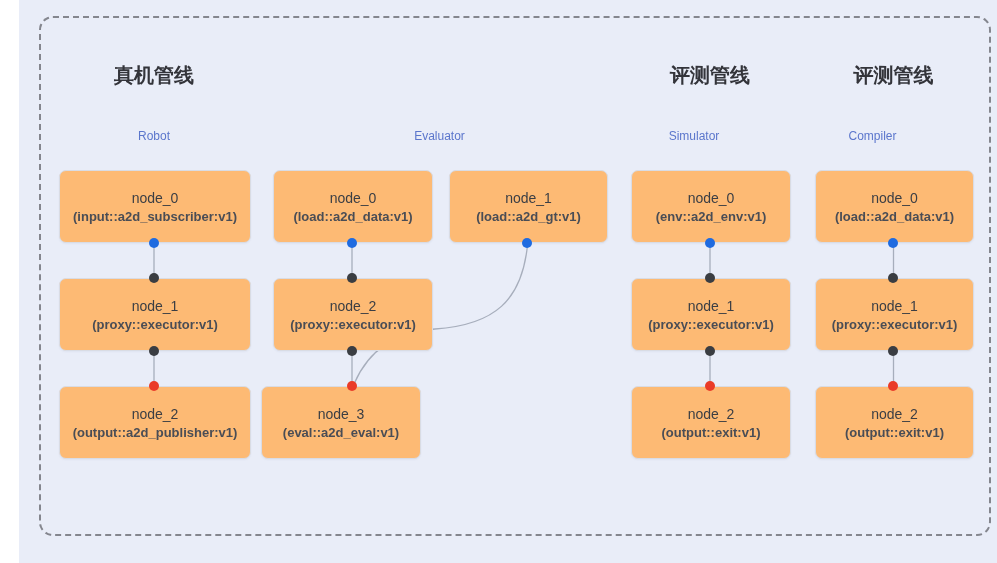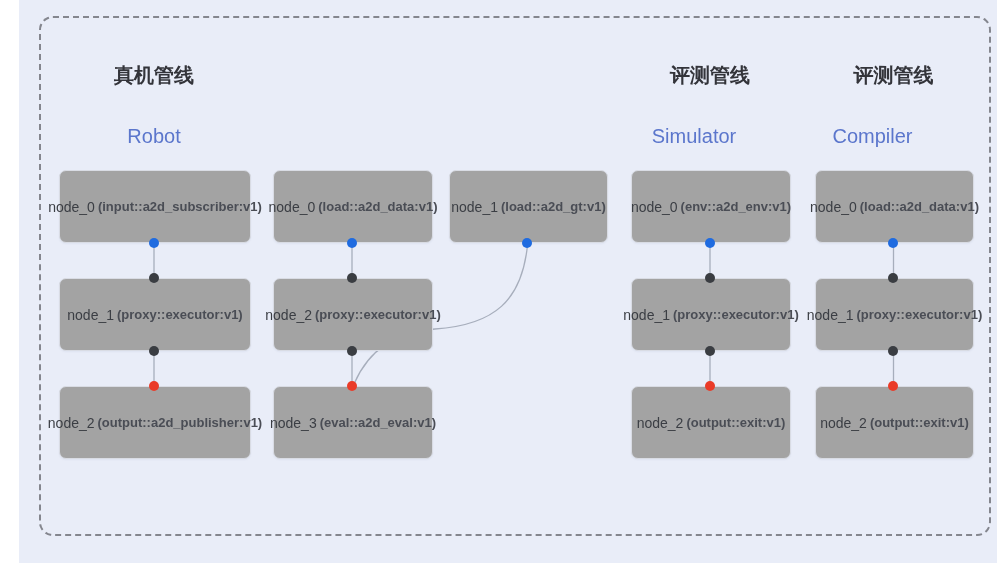--- a/index.html
+++ b/index.html
@@ -13,27 +13,27 @@
     border:2px dashed #84868e;border-radius:14px;
     pointer-events:none;
   }
   .wires{position:absolute;left:0;top:0;width:997px;height:563px;z-index:1;}
   .title-zh{
     position:absolute;top:62px;height:26px;line-height:26px;
     text-align:center;font-size:20px;font-weight:bold;color:#33343a;z-index:2;
   }
   .title-en{
     position:absolute;top:123px;height:26px;line-height:26px;
-    text-align:center;font-size:20px;color:#5b76cc;z-index:2;
+    text-align:center;font-size:12px;color:#5b76cc;z-index:2;
   }
   .node{
-    position:absolute;height:71px;background:#a3a3a3;
+    position:absolute;height:71px;background:#fdba74;
     border:1px solid #d9dce4;border-radius:7px;
     box-shadow:0 1px 2px rgba(40,60,120,0.05);
-    display:flex;flex-direction:row;align-items:center;justify-content:center;
+    display:flex;flex-direction:column;align-items:center;justify-content:center;
     gap:3px;z-index:2;
   }
   .nname{font-size:14px;color:#3b3e44;}
   .nimpl{font-size:13px;color:#4a4d55;font-weight:bold;}
   .dot{
     position:absolute;width:10px;height:10px;border-radius:50%;z-index:3;
   }
   .dot.blue{background:#1f6be0;}
   .dot.black{background:#3a3d42;}
   .dot.red{background:#ea3b28;}
@@ -57,20 +57,21 @@
 
     <path d="M691 244 L691 279" stroke="#a7aebc" stroke-width="1.3" fill="none"></path>
     <path d="M691 352 L691 387" stroke="#a7aebc" stroke-width="1.3" fill="none"></path>
 
     <path d="M874.5 244 L874.5 279" stroke="#a7aebc" stroke-width="1.3" fill="none"></path>
     <path d="M874.5 352 L874.5 387" stroke="#a7aebc" stroke-width="1.3" fill="none"></path>
   </svg>
 
   <div class="title-zh" style="left:40px;width:190px">真机管线</div>
   <div class="title-en" style="left:40px;width:190px">Robot</div>
+  <div class="title-en" style="left:254px;width:333px">Evaluator</div>
   <div class="title-zh" style="left:612px;width:158px">评测管线</div>
   <div class="title-en" style="left:596px;width:158px">Simulator</div>
   <div class="title-zh" style="left:796px;width:157px">评测管线</div>
   <div class="title-en" style="left:775px;width:157px">Compiler</div>
 
   <div class="node" style="left:40px;top:170px;width:190px">
     <div class="nname">node_0</div>
     <div class="nimpl">(input::a2d_subscriber:v1)</div>
   </div>
   <div class="node" style="left:40px;top:278px;width:190px">
@@ -91,21 +92,21 @@
     <div class="nimpl">(load::a2d_data:v1)</div>
   </div>
   <div class="node" style="left:430px;top:170px;width:157px">
     <div class="nname">node_1</div>
     <div class="nimpl">(load::a2d_gt:v1)</div>
   </div>
   <div class="node" style="left:254px;top:278px;width:158px">
     <div class="nname">node_2</div>
     <div class="nimpl">(proxy::executor:v1)</div>
   </div>
-  <div class="node" style="left:254px;top:386px;width:158px">
+  <div class="node" style="left:242px;top:386px;width:158px">
     <div class="nname">node_3</div>
     <div class="nimpl">(eval::a2d_eval:v1)</div>
   </div>
   <div class="dot blue" style="left:328px;top:238px"></div>
   <div class="dot blue" style="left:503px;top:238px"></div>
   <div class="dot black" style="left:328px;top:273px"></div>
   <div class="dot black" style="left:328px;top:346px"></div>
   <div class="dot red" style="left:328px;top:381px"></div>
 
   <div class="node" style="left:612px;top:170px;width:158px">

